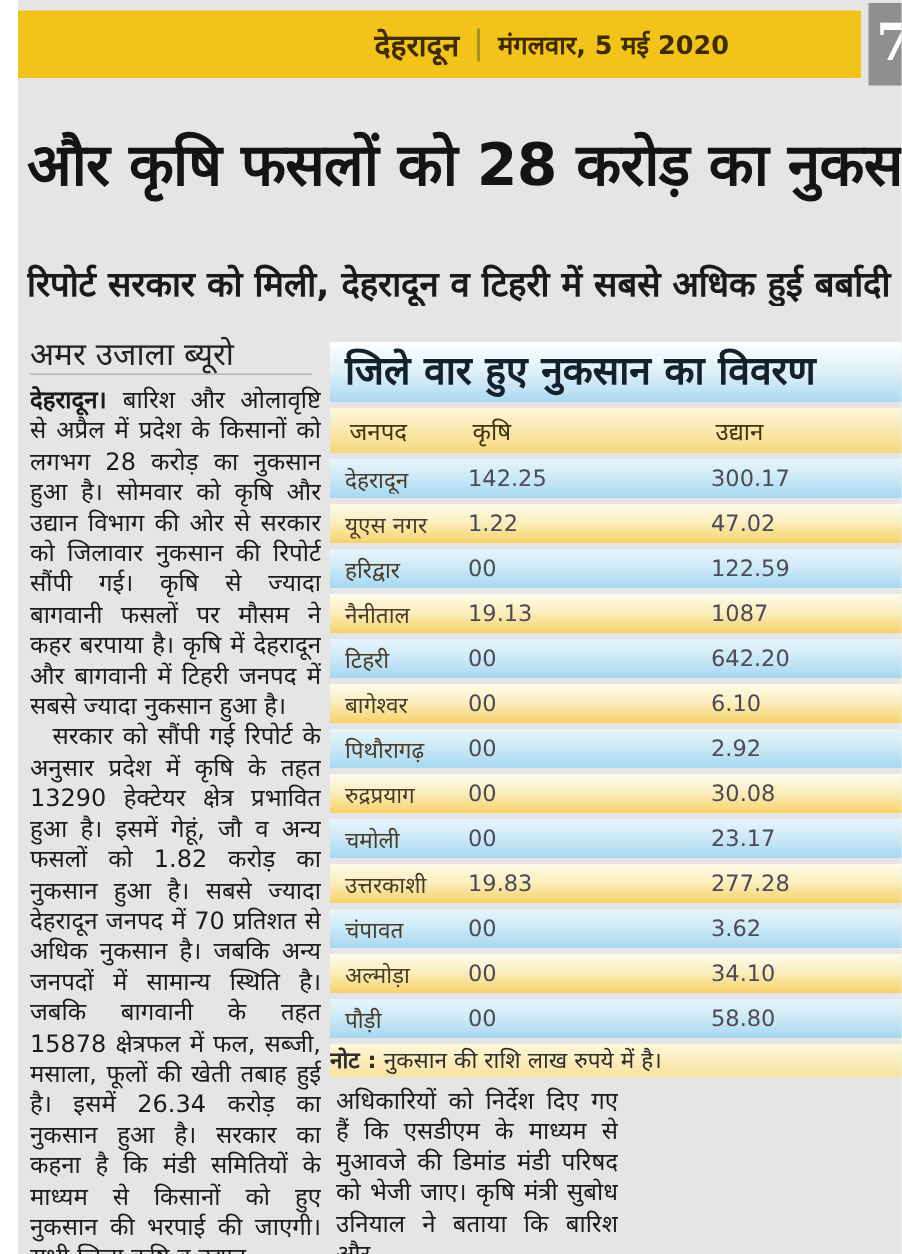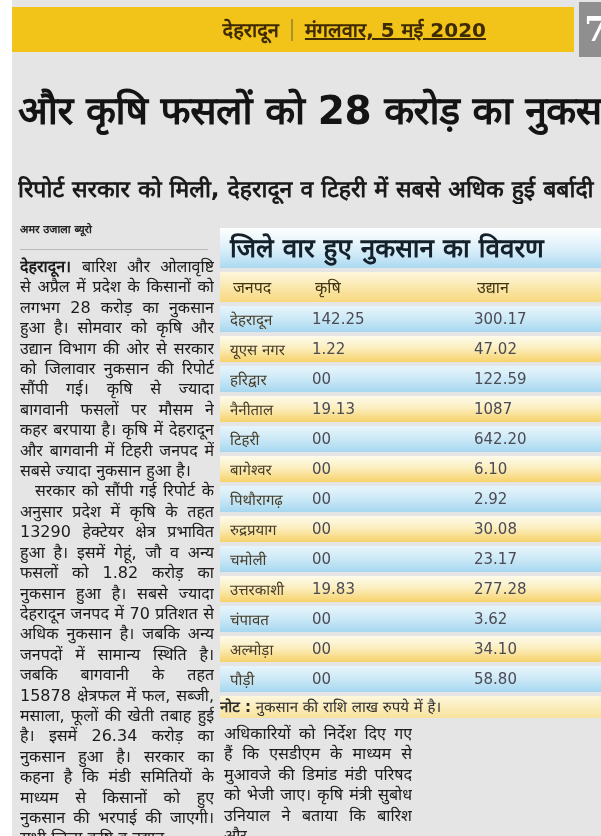--- a/index.html
+++ b/index.html
@@ -9,36 +9,36 @@
   }
 
   
   .masthead {
     position:absolute; left:0; top:7px; width:562px; height:45px;
     background:#f2c318; display:flex; align-items:center; justify-content:flex-end;
     padding-right:88px; box-sizing:border-box; white-space:nowrap;
   }
   .edition { font-weight:700; font-size:20px; color:#3f2b00; }
   .m-sep { width:2px; height:22px; background:#a8902c; margin:0 12px; }
-  .m-date { font-weight:700; font-size:20px; color:#3f2b00;text-decoration:underline; }
+  .m-date { font-weight:700; font-size:17px; color:#3f2b00; }
   .pagenum {
     position:absolute; left:567px; top:2px; width:34px; height:55px;
     background:#8f8f8f; color:#ffffff; font-family:"DejaVu Serif", serif;
     font-weight:700; font-size:34px; line-height:55px; text-align:center;
   }
 
   
   .headline { position:absolute; left:6px; top:84px; width:594px; color:#141414; font-weight:700; }
   .h-line { font-size:39px; line-height:54px; white-space:nowrap; overflow:hidden; letter-spacing:-0.5px; }
   .subhead {
     position:absolute; left:6px; top:172px; width:594px; font-size:23px; font-weight:700;
     color:#1a1a1a; white-space:nowrap; overflow:hidden;
   }
 
-  .byline { position:absolute; left:8px; top:221px; font-size:11px; font-weight:700; color:#222222; }
+  .byline { position:absolute; left:8px; top:221px; font-size:21px; font-weight:400; color:#222222; }
   .byline-rule { position:absolute; left:8px; top:249px; width:188px; height:1px; background:#b9b9b9; }
 
   
   .col {
     position:absolute; font-size:16px; line-height:20.4px; color:#1b1b1b;
     text-align:justify; overflow:hidden;
   }
   .left-col  { left:8px;   top:257px; width:194px; height:579px; }
   .mid-col   { left:212px; top:724px; width:188px; height:112px; }
   .right-col { left:409px; top:724px; width:188px; height:112px; }

